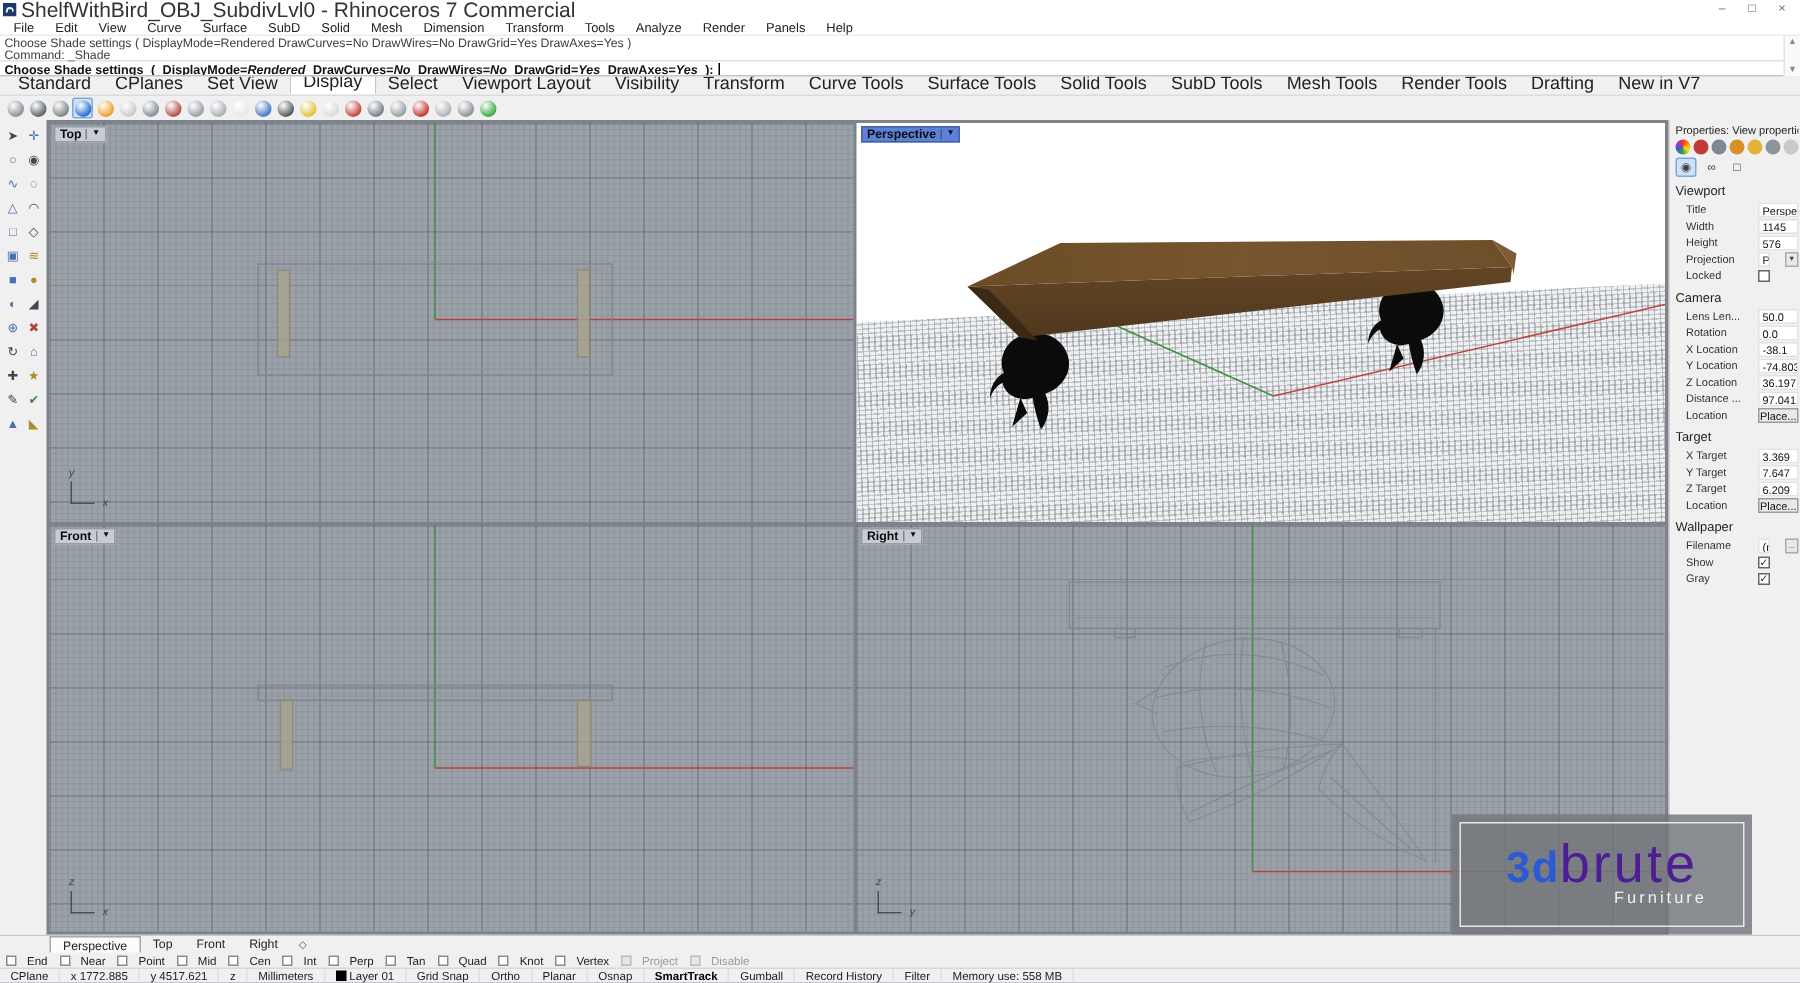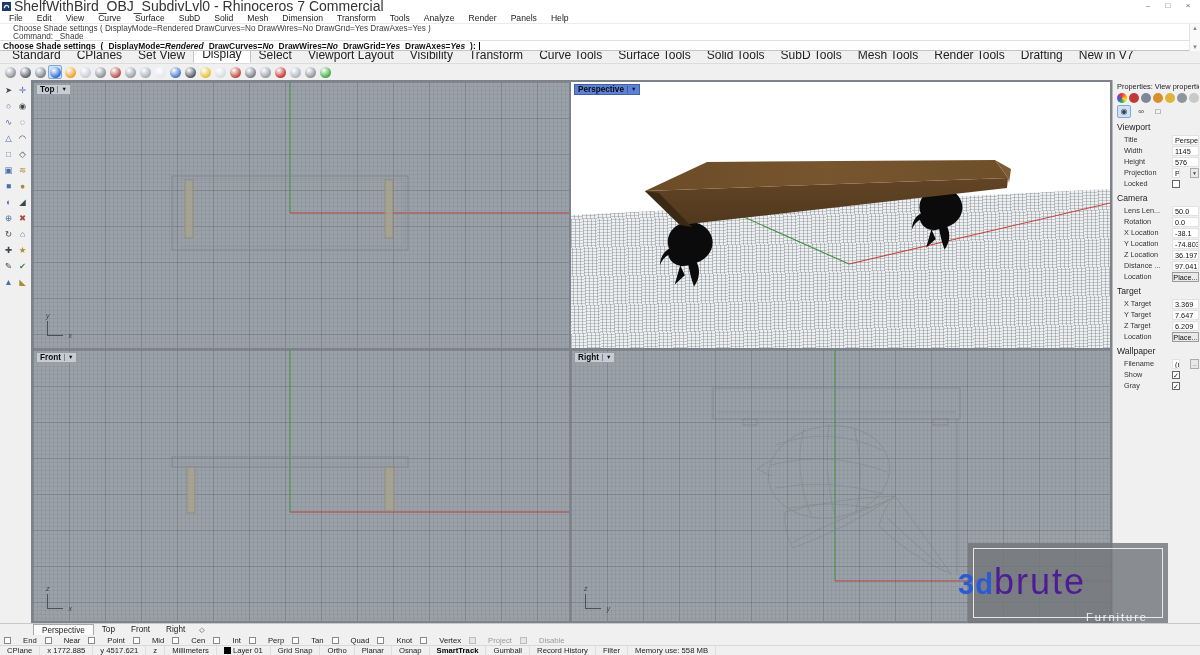--- a/index.html
+++ b/index.html
@@ -12,21 +12,21 @@
   .title-text{font-size:14px;color:#333;white-space:nowrap}
   .win-controls{margin-left:auto;display:flex}
   .win-btn{width:20px;text-align:center;font-size:8px;color:#666;line-height:12px;cursor:default}
 
   
   .menubar{height:12px;background:#fff;display:flex;padding-left:2px;border-bottom:1px solid #ececec}
   .menu-item{padding:0 7px;font-size:8.6px;line-height:12px;color:#222}
 
   
   .cmd-area{position:relative;background:#fff}
-  .cmd-history{height:16px;padding:1px 12px 0 13px;font-size:8.2px;color:#3c3c3c}
+  .cmd-history{height:16px;padding:1px 12px 0 3px;font-size:8.2px;color:#3c3c3c}
   .cmd-history div{height:8px;line-height:8px;white-space:nowrap;overflow:hidden}
   .cmd-prompt{height:11px;border-top:1px solid #e0e0e0;border-bottom:1px solid #c4c4c4;font-size:8.4px;font-weight:bold;display:flex;align-items:center;padding-left:3px;white-space:nowrap;overflow:hidden}
   .cmd-prompt .opt{margin-left:5px}
   .cmd-prompt .opt .k{text-decoration:underline}
   .cmd-prompt .opt em{font-style:italic}
   .caret{display:inline-block;width:1px;height:8px;background:#000;margin-left:3px}
   .cmd-scroll{position:absolute;top:0;right:0;bottom:0;width:11px;border-left:1px solid #e4e4e4;display:flex;flex-direction:column;justify-content:space-between;align-items:center;background:#fafafa}
   .cmd-scroll span{font-size:6px;color:#888;line-height:8px}
 
   
@@ -85,34 +85,34 @@
   .pbtn{flex:1;background:#e9e9e9;border:1px solid #9b9b9b;height:10px;line-height:9px;text-align:center;font-size:7.3px}
   .pcheck{width:8px;height:8px;background:#fff;border:1px solid #666;font-size:7px;line-height:7px;text-align:center;color:#222}
 
   
   .vp-tabs{height:12px;background:#f0f0f0;border-top:1px solid #c9c9c9;display:flex;align-items:center;padding-left:33px}
   .vpt{font-size:8.2px;color:#222;padding:0 8px;height:11px;line-height:11px}
   .vpt.active{background:#fbfbfb;border:1px solid #a8a8a8;border-bottom:none}
   .vpt-add{font-size:7px;color:#555;padding:0 6px}
 
   .osnap{height:10px;background:#f0f0f0;display:flex;align-items:center;padding-left:4px;gap:8px}
-  .os{display:flex;align-items:center;gap:12px;font-size:7.7px;color:#222;white-space:nowrap}
+  .os{display:flex;align-items:center;gap:7px;font-size:7.7px;color:#222;white-space:nowrap}
   .os .cb{width:7px;height:7px;border:1px solid #8a8a8a;background:#fff}
   .os.disabled{color:#9a9a9a}
   .os.disabled .cb{background:#e6e6e6;border-color:#bdbdbd}
 
   .status{height:10px;background:#f0f0f0;border-top:1px solid #d8d8d8;display:flex;align-items:stretch;font-size:7.7px;color:#222}
   .st-pane{display:flex;align-items:center;gap:2px;padding:0 7px;border-right:1px solid #dedede;white-space:nowrap}
   .st-toggle{display:flex;align-items:center;padding:0 7px;border-right:1px solid #dedede;white-space:nowrap}
   .st-toggle.active{font-weight:bold;color:#000}
   .sw{width:7px;height:7px;background:#000;flex:0 0 auto}
 
   
   .watermark{position:absolute;left:968px;top:543px;width:200px;height:80px;z-index:40;
-    background:rgba(116,119,124,.83);display:flex;flex-direction:row;align-items:center;justify-content:center}
+    background:rgba(116,119,124,.83);display:flex;flex-direction:column;align-items:center;justify-content:center}
   .wm-inner{position:absolute;inset:5px;border:1px solid rgba(248,249,250,.85);pointer-events:none}
   .wm-line{display:flex;align-items:baseline;line-height:28px}
   .wm-3d{font-size:29px;font-weight:bold;letter-spacing:1px}
   .wm-brute{font-size:36px;color:#4c1d95;letter-spacing:2px}
   .wm-sub{font-size:11px;color:#eef0f3;letter-spacing:2px;align-self:flex-end;margin:0 30px 0 0}
 </style>
 </head>
 <body>
 
 <div class="titlebar">

